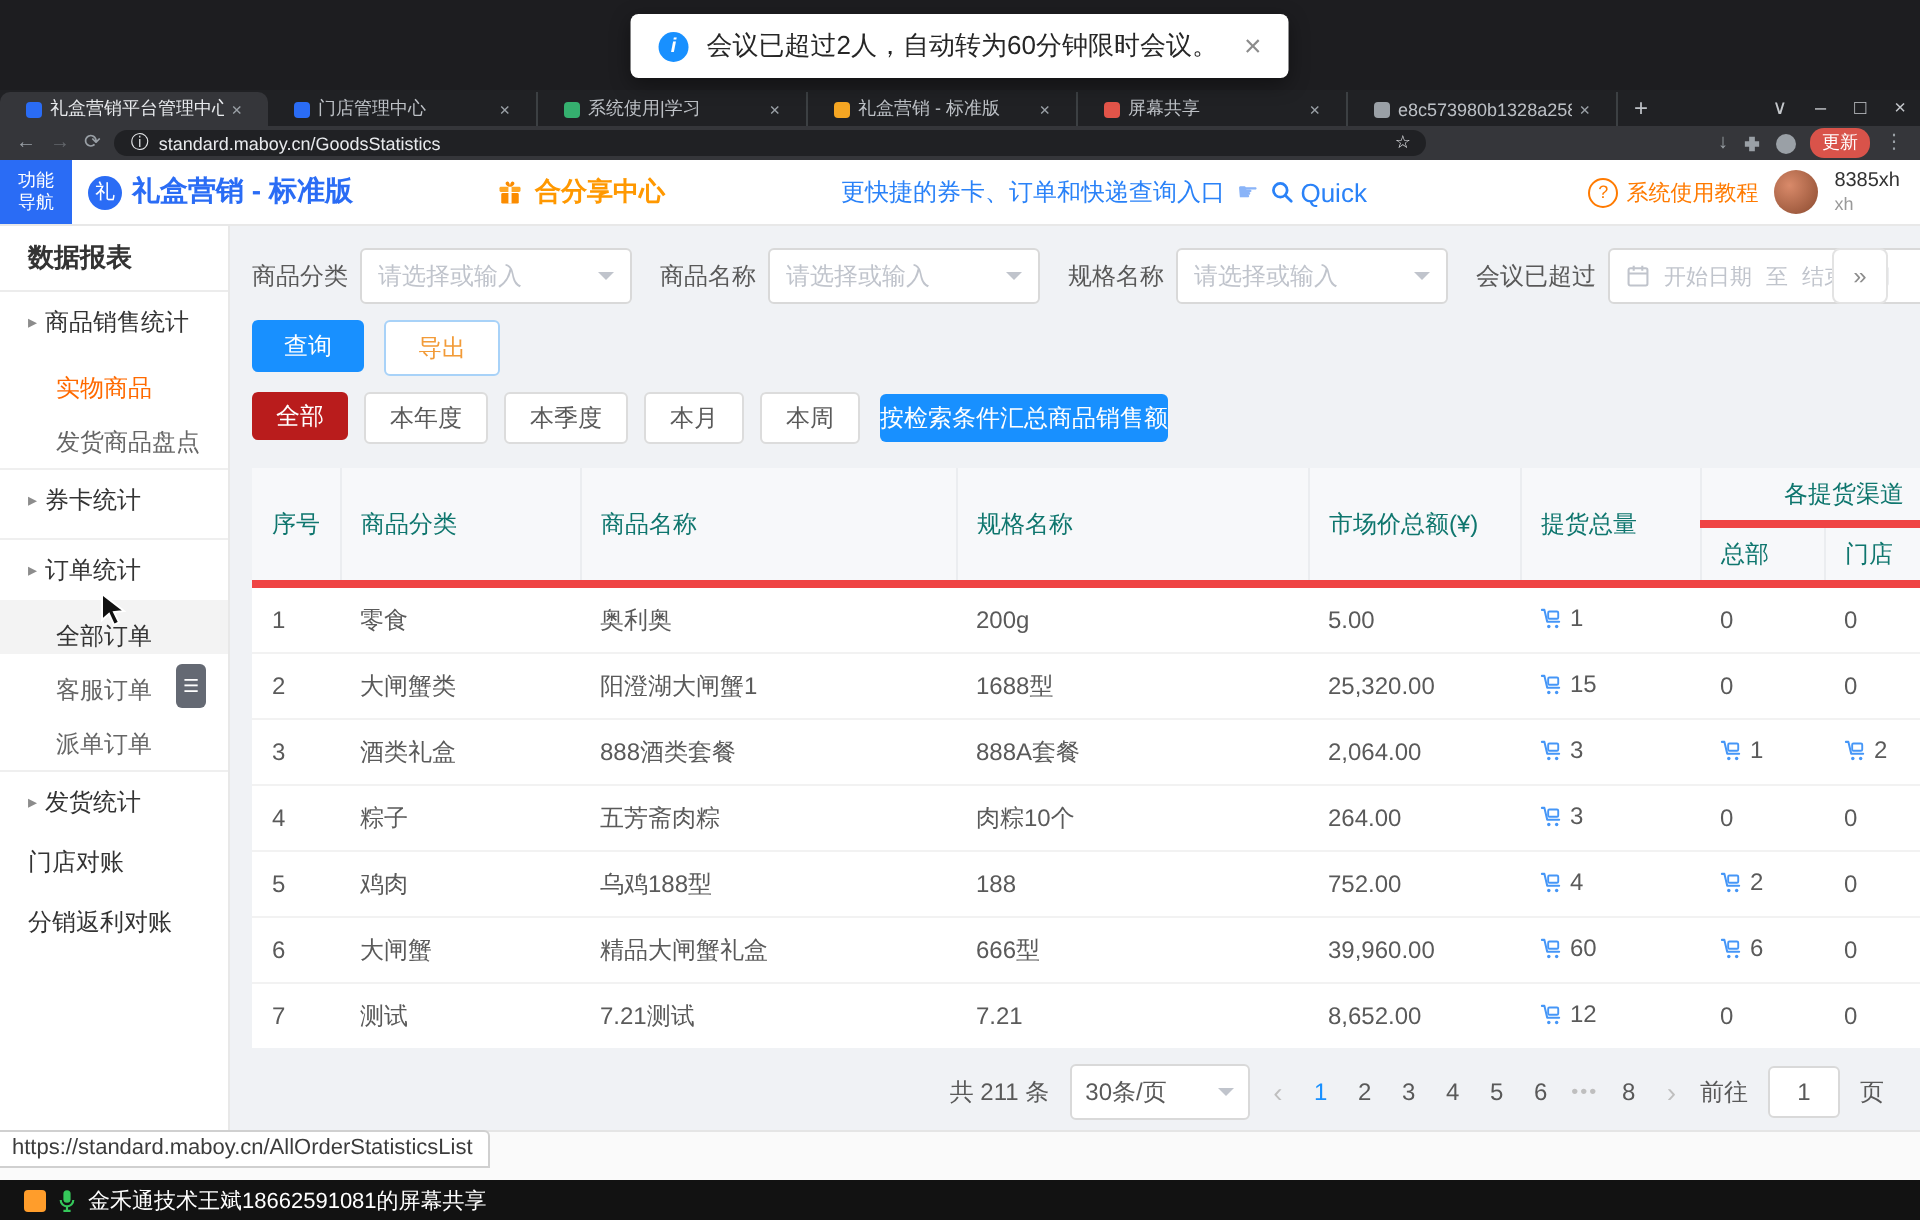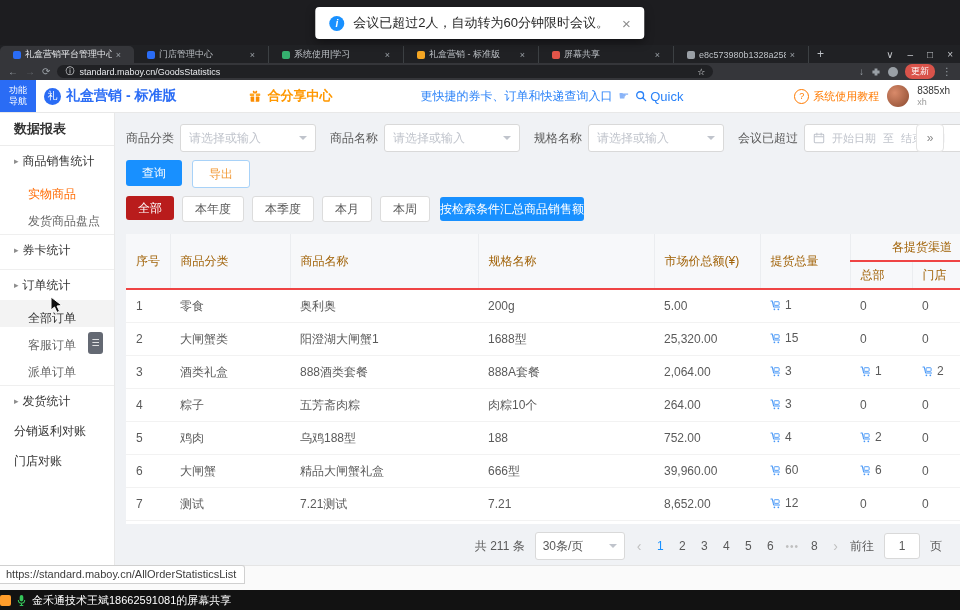--- a/index.html
+++ b/index.html
@@ -96,22 +96,22 @@
   .qtab.active{background:#b91c1c;color:#fff;}
   .qtab.plain{background:#fff;border:1px solid #dcdcdc;color:#595959;}
   .summary-btn{height:24px;padding:0 0;background:#1890ff;color:#fff;font-size:12px;border-radius:3px;
     display:flex;align-items:center;margin-left:2px;cursor:pointer;}
 
   
   .tablewrap{margin-top:12px;background:#fff;height:290px;overflow:hidden;}
   table{table-layout:fixed;width:834px;border-collapse:collapse;}
   col.c1{width:44px}col.c2{width:120px}col.c3{width:188px}col.c4{width:176px}
   col.c5{width:106px}col.c6{width:90px}col.c7{width:62px}col.c8{width:48px}
-  thead th{background:#f7f8fa;font-weight:normal;font-size:12px;color:#a16207;text-align:left;
-    padding:0 0 0 10px;height:26px;border-right:1px solid #ebedf0;border-bottom:2px solid #ef4444;}
+  thead th{background:#f7f8fa;font-weight:normal;font-size:12px;color:#0f766e;text-align:left;
+    padding:0 0 0 10px;height:26px;border-right:1px solid #ebedf0;border-bottom:4px solid #ef4444;}
   thead th:last-child{border-right:none;}
   thead th.group{text-align:right;padding-right:8px;}
   tbody td{height:30px;padding-left:10px;font-size:12px;color:#5a5a5a;border-bottom:1px solid #f2f2f2;white-space:nowrap;overflow:hidden;}
   .pick{display:inline-flex;align-items:center;gap:4px;cursor:pointer;}
   .pick i{font-style:normal;color:#5a5a5a;}
   .pick svg{display:block;}
 
   
   .pager{margin-top:8px;display:flex;align-items:center;justify-content:flex-end;gap:10px;
     padding-right:18px;font-size:12px;color:#595959;}
@@ -123,21 +123,21 @@
   .pnum.active{color:#1890ff;}
   .pnum.dots{color:#bfbfbf;font-size:10px;letter-spacing:1px;cursor:default;}
   .jumpinput{width:30px;height:22px;border:1px solid #d9d9d9;border-radius:3px;text-align:center;
     font-size:12px;color:#595959;background:#fff;outline:none;}
 
   
   .bstrip{position:absolute;left:0;right:0;bottom:20px;height:24px;background:#fafafa;border-top:1px solid #e5e5e5;}
   .statuslink{position:absolute;left:0;bottom:26px;background:#fff;border:1px solid #d0d0d0;border-left:none;
     padding:2px 8px 3px 6px;font-size:11px;color:#3c3c3c;border-top-right-radius:3px;z-index:8;white-space:nowrap;}
   .sharebar{position:absolute;left:0;right:0;bottom:0;height:20px;background:#121212;display:flex;
-    align-items:center;gap:6px;padding:0 0;z-index:9;}
+    align-items:center;gap:6px;padding:0 12px;z-index:9;}
   .share-app{width:11px;height:11px;border-radius:2px;background:#ff9d2b;flex:none;}
   .sharebar .txt{color:#fff;font-size:11px;white-space:nowrap;}
 </style>
 </head>
 <body>
 
 <div class="screen">
 
   <div class="tabbar">
     <div style="display:flex;align-items:flex-end;height:100%;">
@@ -272,24 +272,24 @@
           <span>客服订单</span>
         </div>
         <div class="sb-sub">
           <span>派单订单</span>
         </div>
         <div class="sb-item divided">
           <span class="sb-caret">▸</span>
           <span>发货统计</span>
         </div>
         <div class="sb-item">
+          <span>门店对账</span>
+        </div>
+        <div class="sb-item">
           <span>分销返利对账</span>
-        </div>
-        <div class="sb-item">
-          <span>门店对账</span>
         </div>
       </div>
   </div>
   <div class="sb-handle">☰</div>
 
   <div class="main">
 
     <div class="filters">
       <div class="fgroup">
         <span class="flabel">商品分类</span>

